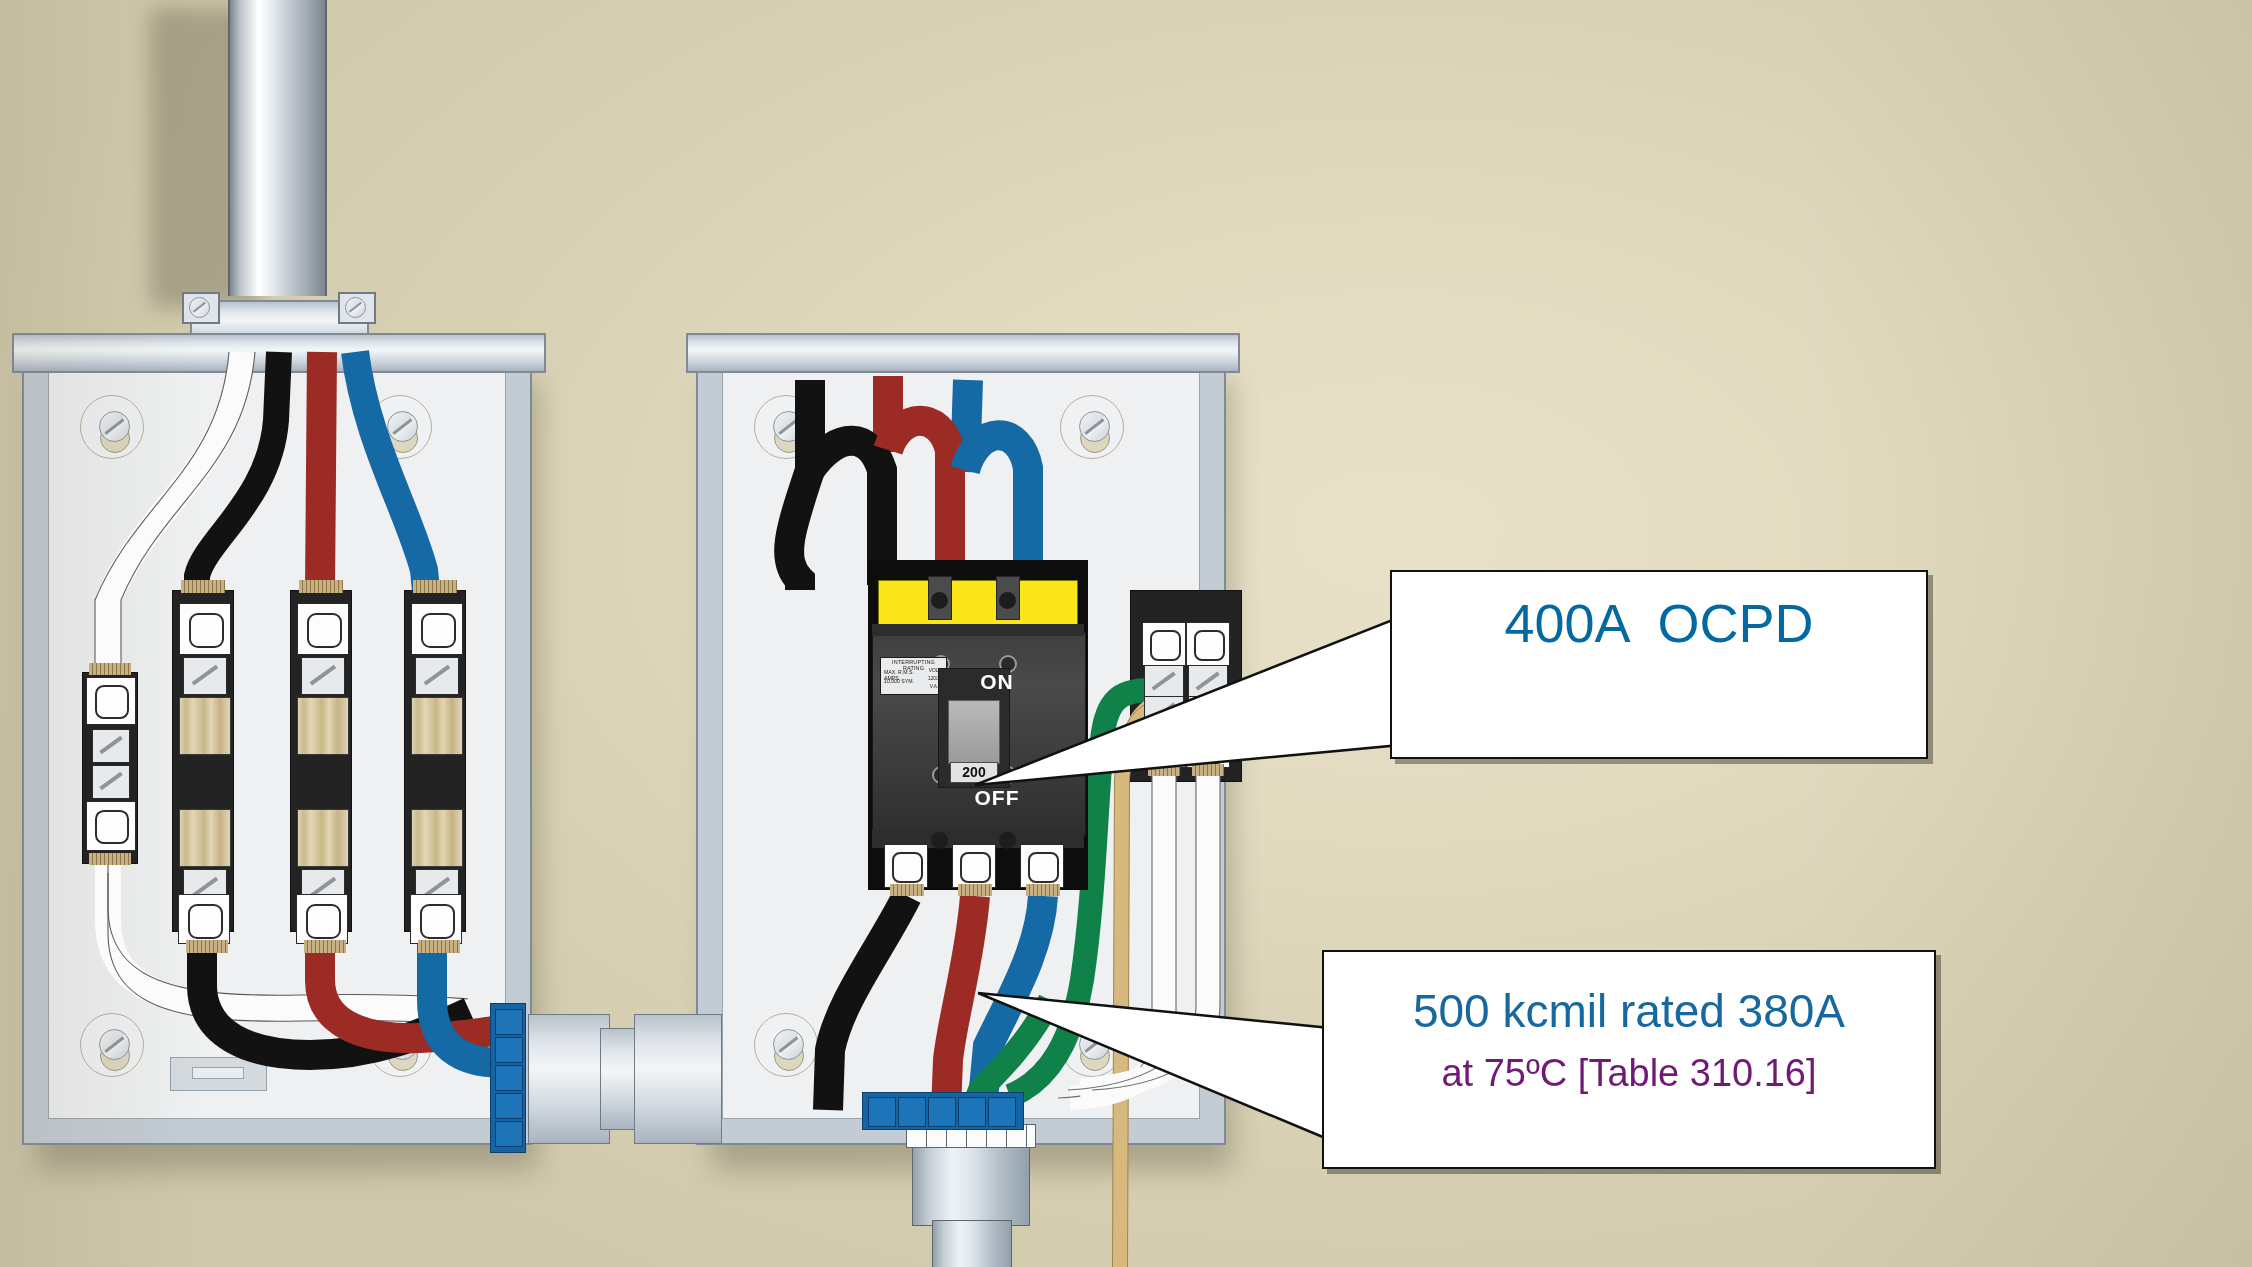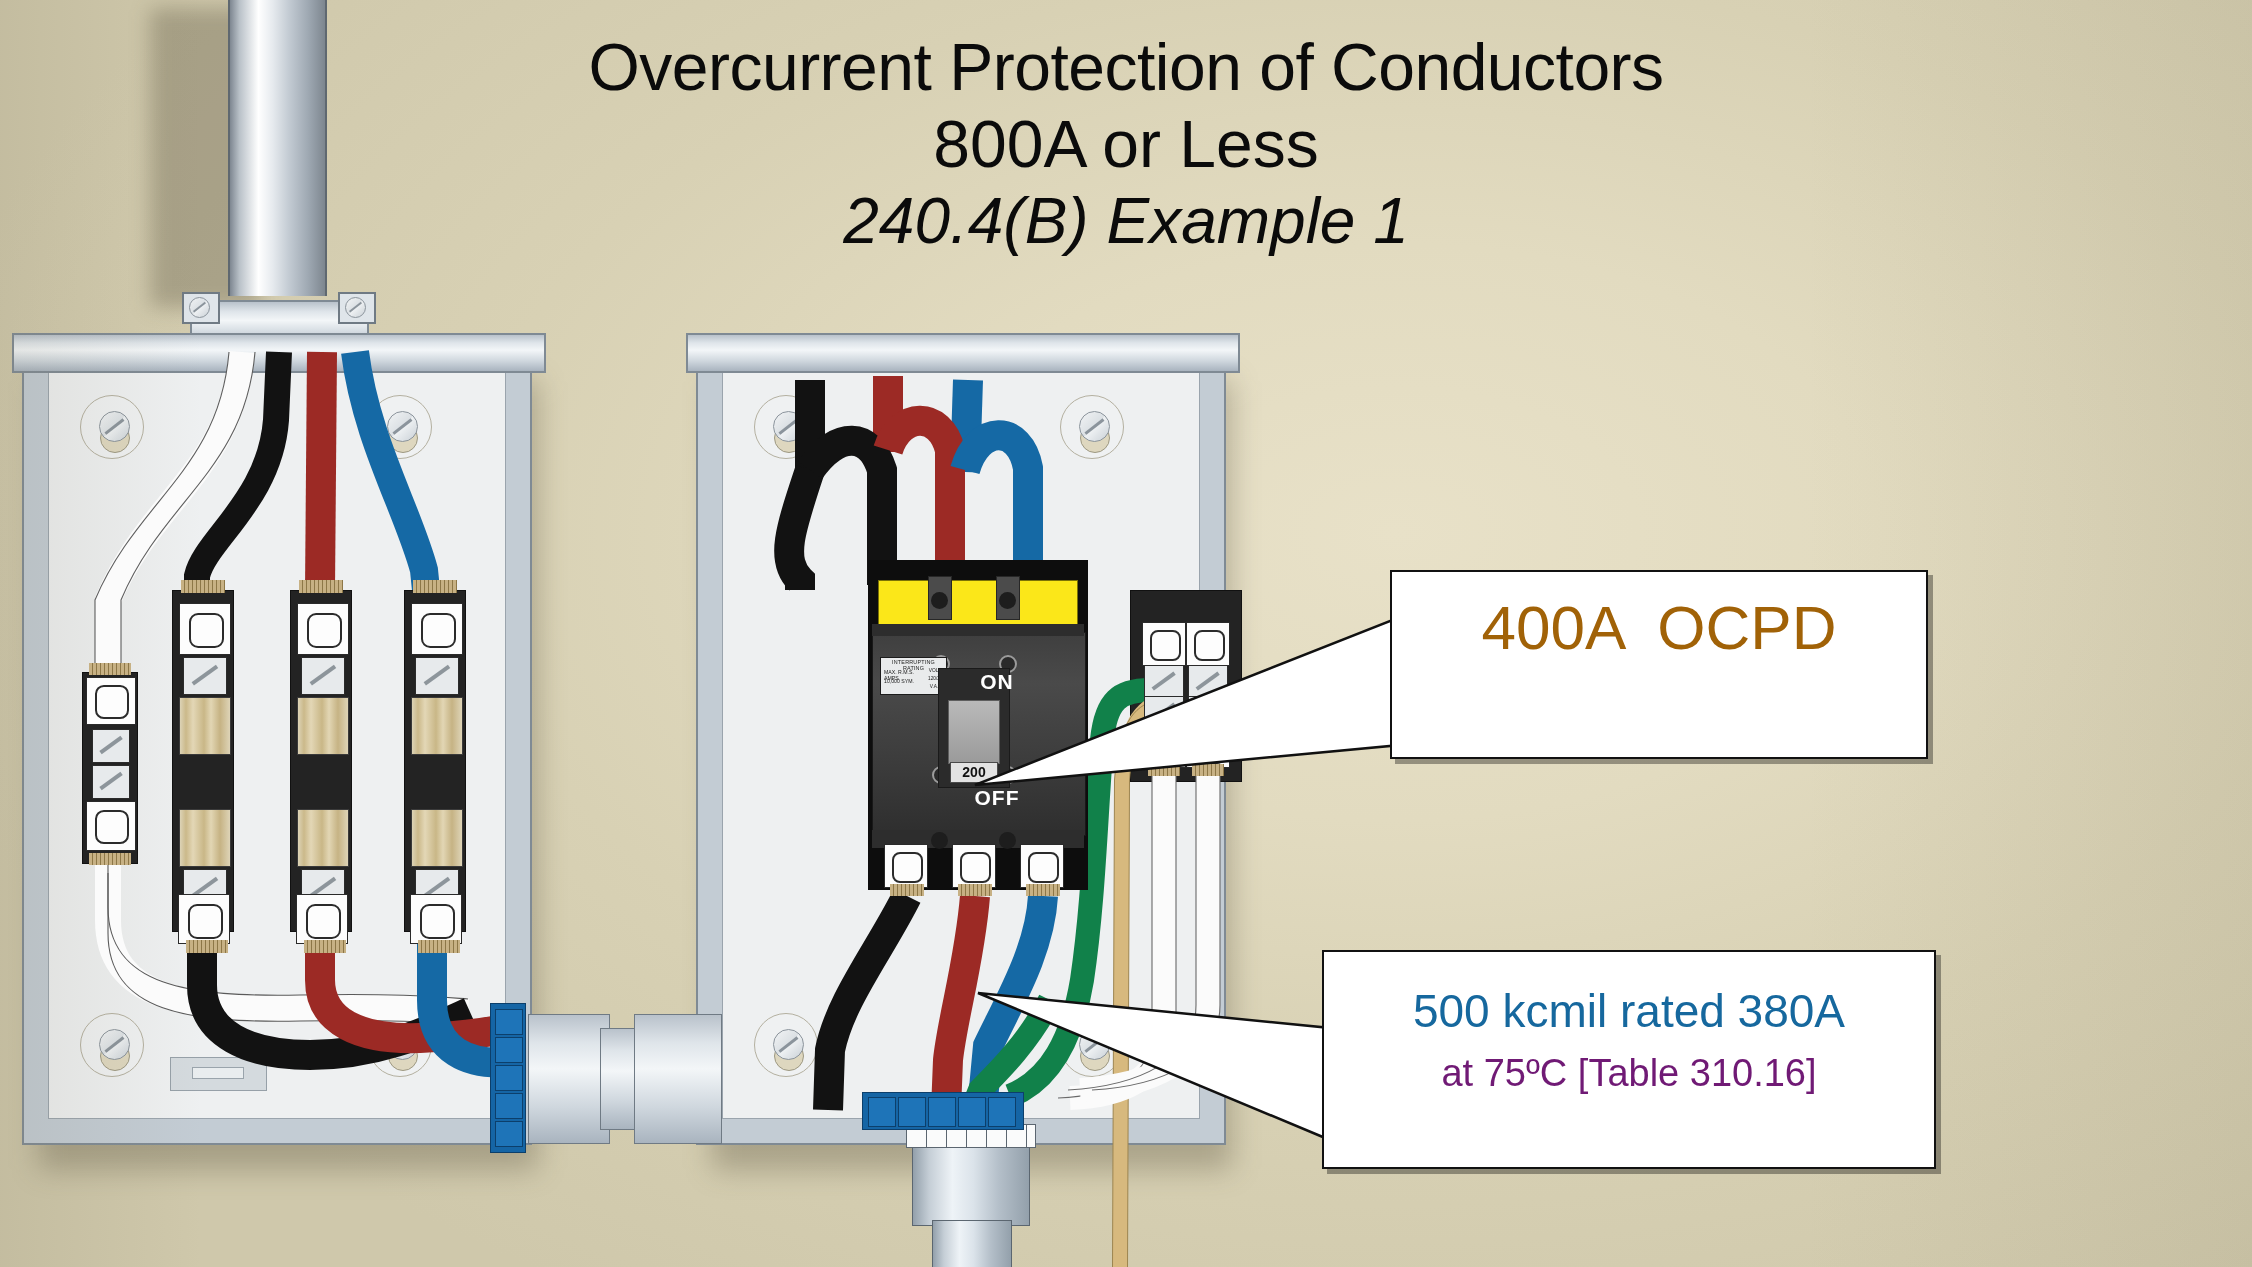--- a/index.html
+++ b/index.html
@@ -67,25 +67,20 @@
   
   .callout{position:absolute;background:#ffffff;border:2.5px solid #111;box-shadow:5px 5px 0 rgba(0,0,0,.35);z-index:30;}
   .callout .ln{position:absolute;width:100%;text-align:center;white-space:pre;}
   .ptr{position:absolute;z-index:29;}
 </style>
 </head>
 <body>
 
 <div id="stage">
 
-  <div class="title-wrap">
-    <div class="t1">Overcurrent Protection of Conductors</div>
-    <div class="t2">800A or Less</div>
-    <div class="t3">240.4(B) Example 1</div>
-  </div>
 
   <div class="abs enc-shadow" style="left:150px;top:8px;width:110px;height:300px;filter:blur(10px);"></div>
   <div class="abs metal-v" style="left:228px;top:-4px;width:95px;height:300px;border-left:2px solid #5f6870;border-right:2px solid #5f6870;"></div>
 
   <div class="abs metal-h" style="left:190px;top:300px;width:175px;height:44px;border:2px solid #7f8a94;border-radius:4px;"></div>
   <div class="abs" style="left:182px;top:292px;width:34px;height:28px;background:#dfe5ea;border:2px solid #6f7a84;"></div>
   <div class="abs" style="left:338px;top:292px;width:34px;height:28px;background:#dfe5ea;border:2px solid #6f7a84;"></div>
   <div class="screwhd" style="left:189px;top:297px;width:19px;height:19px;"></div>
   <div class="screwhd" style="left:345px;top:297px;width:19px;height:19px;"></div>
 
@@ -348,21 +343,21 @@
   </div>
   <div class="abs" style="left:906px;top:1124px;width:128px;height:22px;background:#fafbfb;border:1px solid #5b6670;z-index:15;
               background-image:repeating-linear-gradient(to right,#fafbfb 0 19px,#5b6670 19px 20px);"></div>
   <div class="abs metal-v2" style="left:912px;top:1146px;width:116px;height:78px;border:1.5px solid #5b6670;z-index:14;"></div>
   <div class="abs metal-v2" style="left:932px;top:1220px;width:78px;height:47px;border:1.5px solid #5b6670;z-index:14;"></div>
 
   <svg width="2252" height="1267" class="ptr">
     <polygon points="975,785 1400,617 1400,745" fill="#ffffff" stroke="#111" stroke-width="2.5"></polygon>
   </svg>
   <div class="callout" style="left:1390px;top:570px;width:534px;height:185px;">
-    <div class="ln" style="left:0;top:20px;font-size:62px;color:#a16207;">400A  OCPD</div>
+    <div class="ln" style="left:0;top:20px;font-size:54px;color:#0369a1;">400A  OCPD</div>
   </div>
 
   <svg width="2252" height="1267" class="ptr">
     <polygon points="978,993 1330,1028 1330,1140" fill="#ffffff" stroke="#111" stroke-width="2.5"></polygon>
   </svg>
   <div class="callout" style="left:1322px;top:950px;width:610px;height:215px;">
     <div class="ln" style="left:0;top:32px;font-size:46px;color:#16689e;">500 kcmil rated 380A</div>
     <div class="ln" style="left:0;top:100px;font-size:38px;color:#701a75;">at 75ºC [Table 310.16]</div>
   </div>
 

